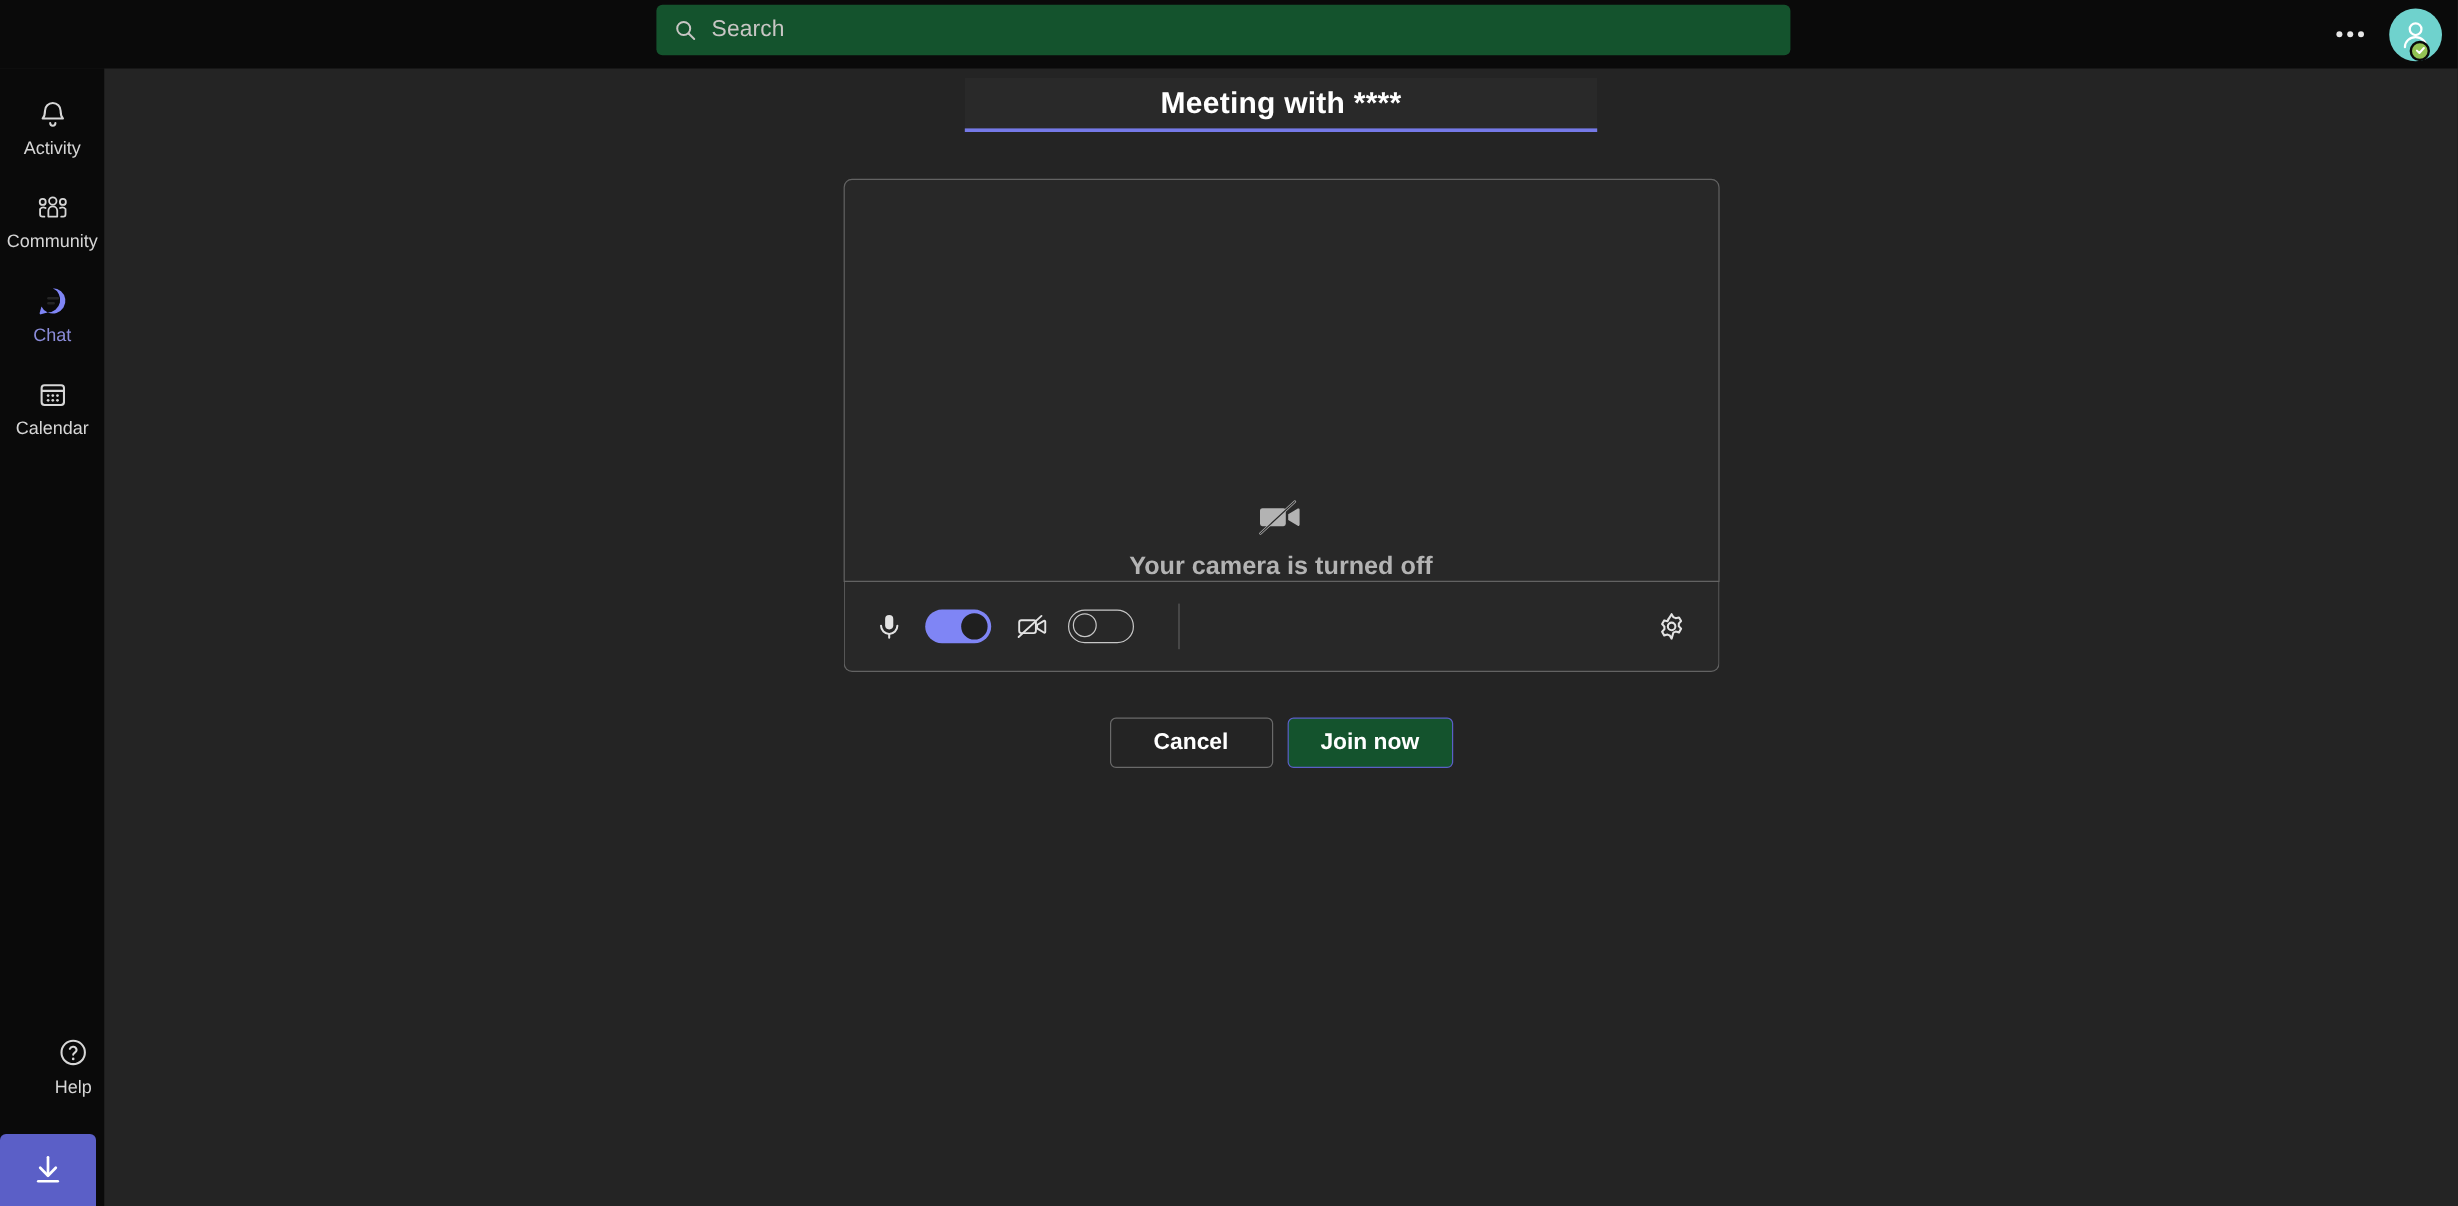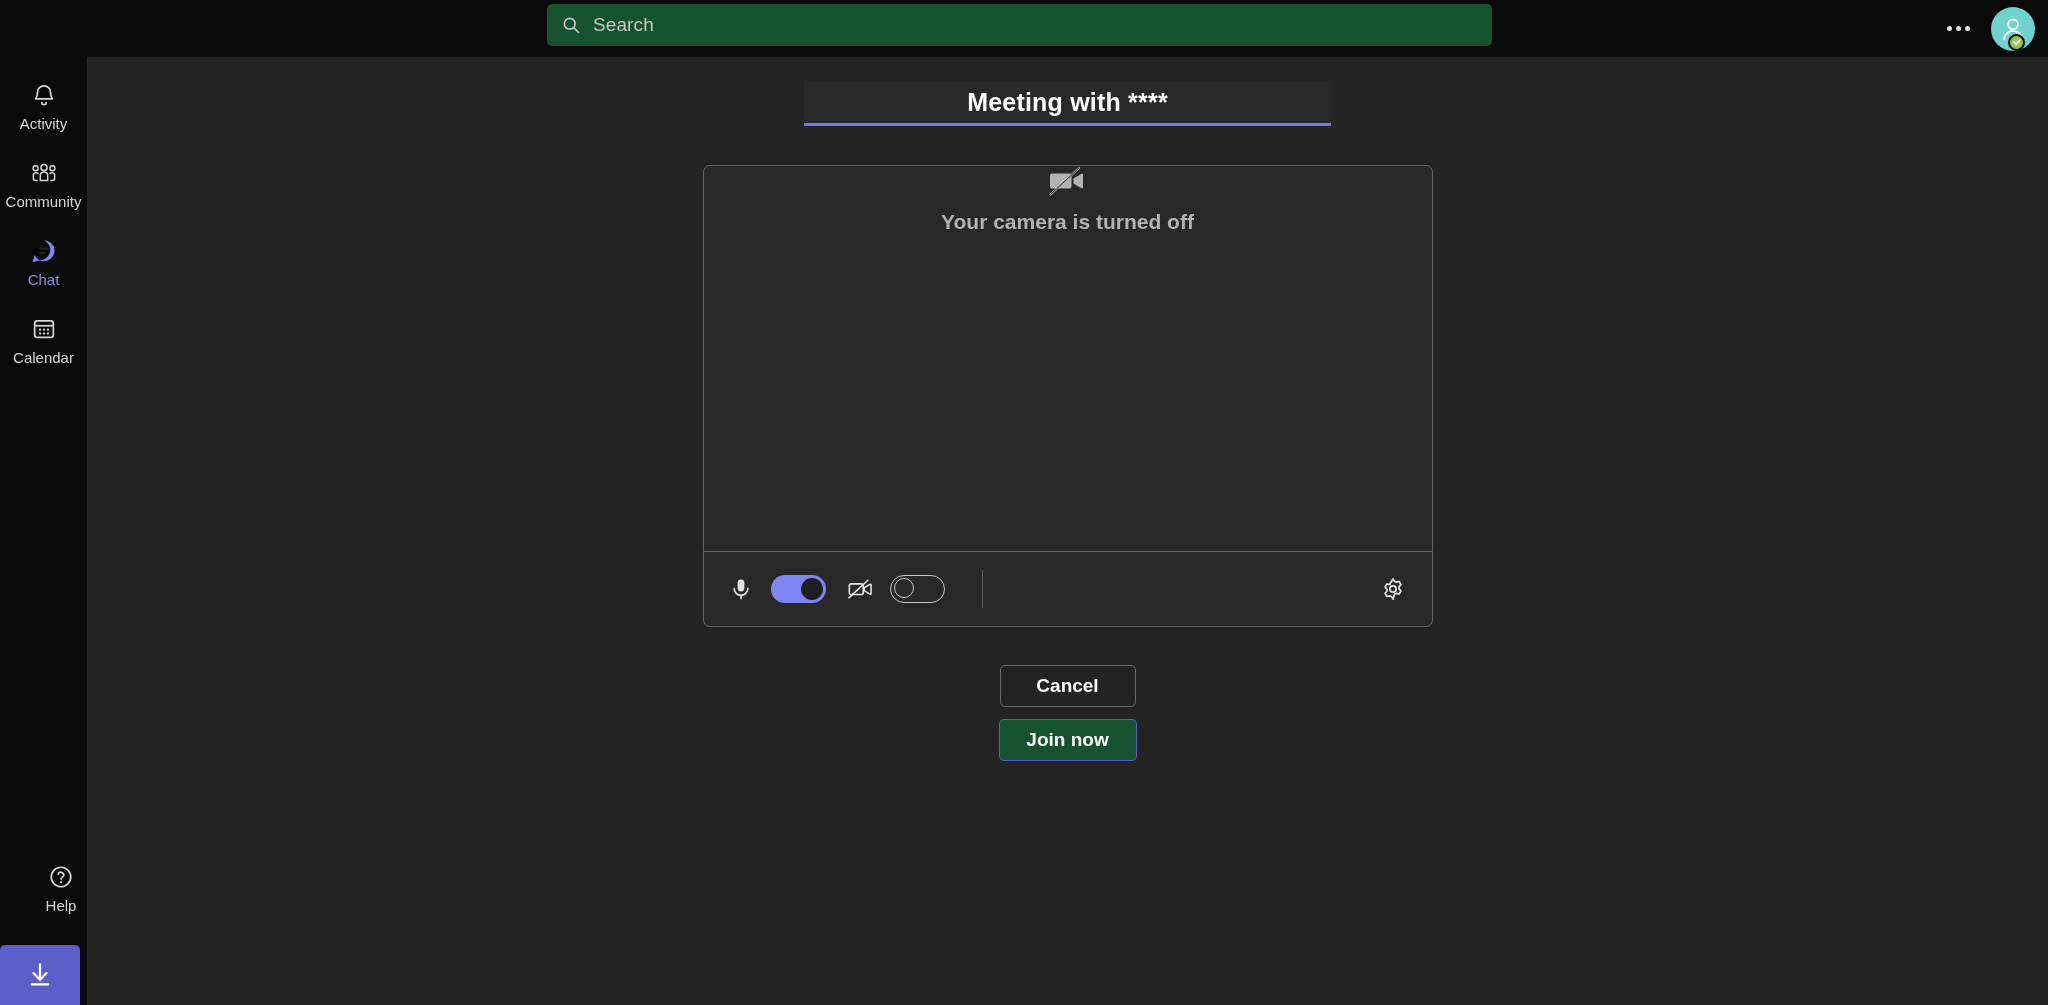--- a/index.html
+++ b/index.html
@@ -98,41 +98,41 @@
   .prejoin {
     position: absolute; left: 0; right: 0; top: 0;
     display: flex; flex-direction: column; align-items: center;
   }
 
   .subtitle {
     margin-top: 120px;
     color: #d9d9d9; font-size: 23px; letter-spacing: .1px;
   }
   .title-field {
-    margin-top: 24px;
+    margin-top: 8px;
     width: 527px; height: 45px;
     background: #292929;
     border-bottom: 3px solid #7579e7;
     display: flex; align-items: center; justify-content: center;
     cursor: text;
   }
   .title-value {
     color: #ffffff; font-size: 25px; font-weight: bold; letter-spacing: .2px;
   }
 
   
   .stage {
     margin-top: 39px;
-    width: 730px; height: 387px;
+    width: 730px; height: 336px;
     background: #282828;
     border: 1px solid #636363;
     border-radius: 7px 7px 0 0;
     position: relative;
     display: flex; flex-direction: column;
-    align-items: center; justify-content: flex-start;
+    align-items: center; justify-content: flex-end;
     gap: 14px;
   }
   .stage .cam-off-big { width: 38px; height: 30px; }
   .stage-text { color: #b3b3b3; font-size: 21px; font-weight: bold; }
 
   
   .controlbar {
     width: 730px; height: 75px;
     background: #282828;
     border: 1px solid #636363;
@@ -171,21 +171,21 @@
   .gear-btn {
     position: absolute; right: 22px; top: 50%; transform: translateY(-50%);
     width: 34px; height: 34px;
     display: flex; align-items: center; justify-content: center;
     cursor: pointer; color: #e3e3e3;
   }
 
   
   .actions {
     margin-top: 38px;
-    display: flex; align-items: center; gap: 12px; flex-direction: column;
+    display: flex; align-items: center; gap: 12px;
   }
   .btn {
     height: 42px; border-radius: 5px;
     display: flex; align-items: center; justify-content: center;
     font-size: 19px; font-weight: bold; cursor: pointer;
     font-family: "Liberation Sans", sans-serif;
   }
   .btn-cancel {
     width: 136px; background: #242424;
     border: 1px solid #6a6a6a; color: #ffffff;

